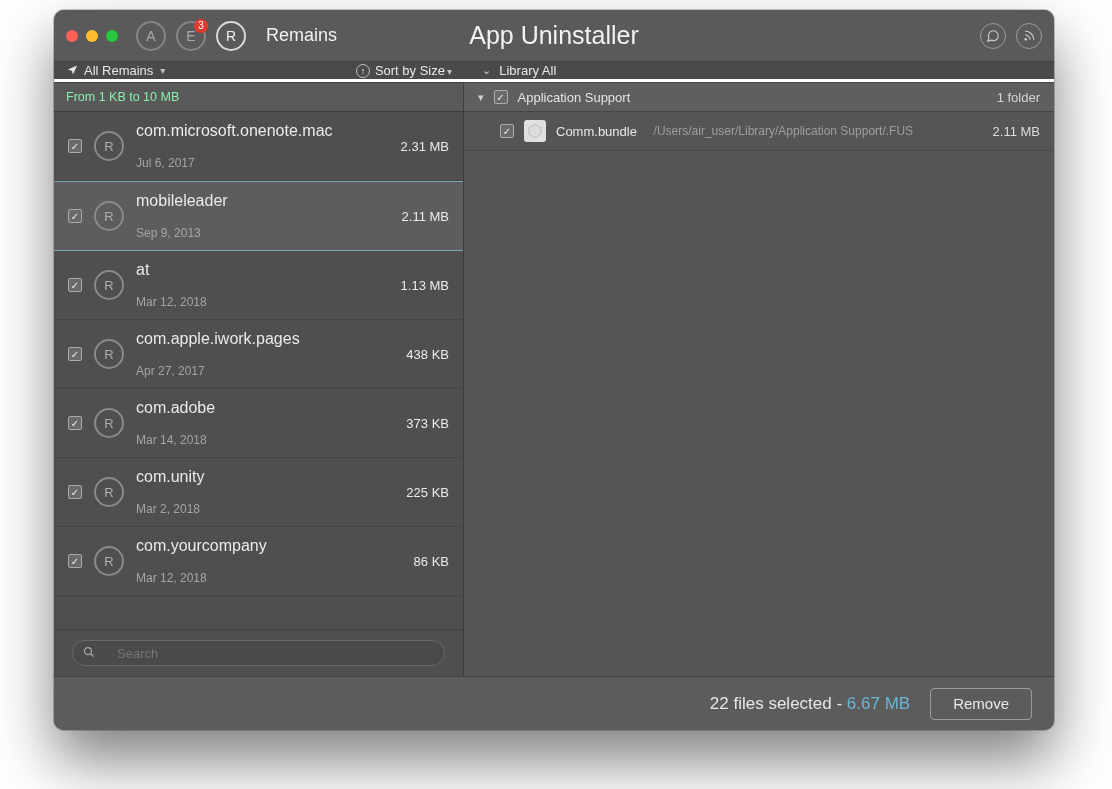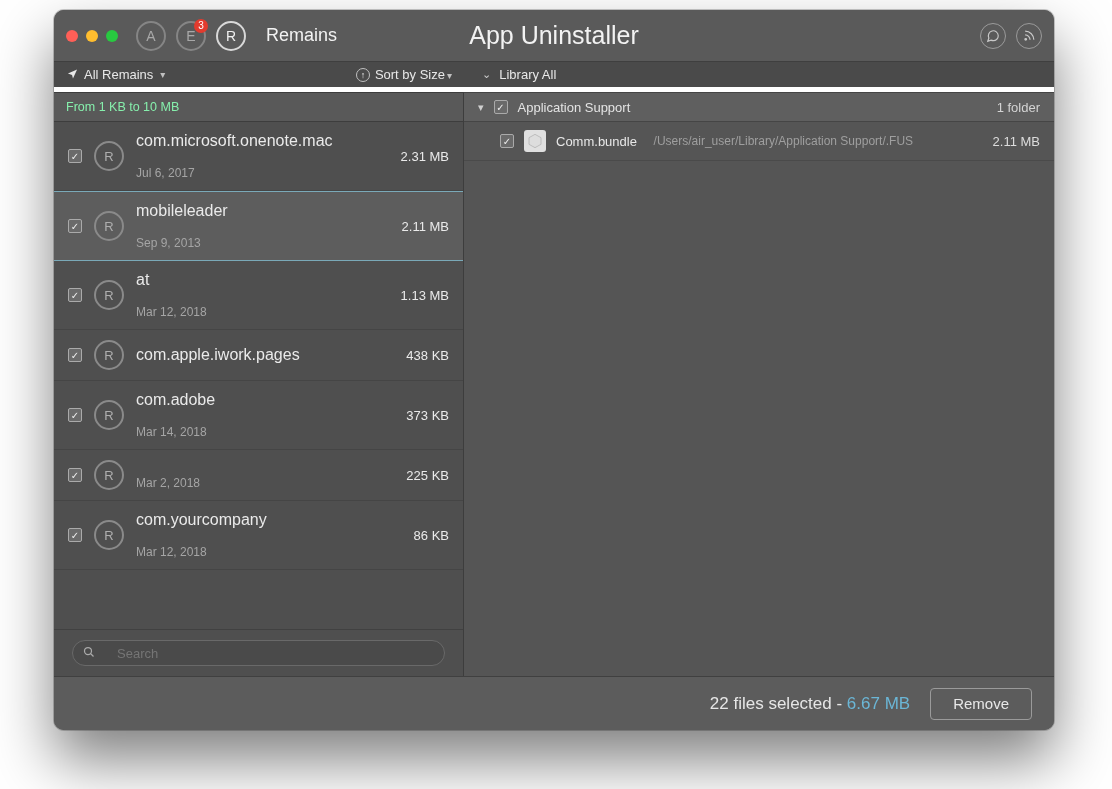--- a/index.html
+++ b/index.html
@@ -56,22 +56,22 @@
   .titlebar .center { position: absolute; left: 50%; transform: translateX(-50%); }
   .titlebar .right { margin-left: auto; display: flex; gap: 10px; align-items: center; }
   .hicon {
     width: 26px; height: 26px; border-radius: 50%;
     border: 1.5px solid #9a9a9a; color: #c8c8c8;
     display: flex; align-items: center; justify-content: center;
     font-size: 13px;
   }
   
   .toolbar {
-    height: 30px; background: #4a4a4a;
-    border-bottom: 5px solid #ffffff;
+    height: 20px; background: #4a4a4a;
+    border-bottom: 3px solid #ffffff;
     display: flex; font-size: 13px;
   }
   .tool-left { width: 410px; display: flex; align-items: center; padding: 0 12px; gap: 6px; }
   .tool-right { flex: 1; display: flex; align-items: center; padding: 0 18px; gap: 8px; }
   .spacer { flex: 1; }
   .dropdown { display: flex; align-items: center; gap: 5px; color: #e8e8e8; cursor: default; }
   .caret::after { content: "▾"; font-size: 10px; margin-left: 2px; color: #c0c0c0; }
   .sortarrow {
     width: 14px; height: 14px; border: 1.5px solid #c0c0c0; border-radius: 50%;
     display: inline-flex; align-items: center; justify-content: center; font-size: 9px;
@@ -248,36 +248,38 @@
               <div class="iname">at</div>
               <div class="idate">Mar 12, 2018</div>
             </div>
             <div class="isize">1.13 MB</div>
           </div>
           <div class="item">
             <span class="cb">✓</span>
             <span class="iicon">R</span>
             <div class="itext">
               <div class="iname">com.apple.iwork.pages</div>
+              <div class="idate">Apr 27, 2017</div>
             </div>
             <div class="isize">438 KB</div>
           </div>
           <div class="item">
             <span class="cb">✓</span>
             <span class="iicon">R</span>
             <div class="itext">
               <div class="iname">com.adobe</div>
               <div class="idate">Mar 14, 2018</div>
             </div>
             <div class="isize">373 KB</div>
           </div>
           <div class="item">
             <span class="cb">✓</span>
             <span class="iicon">R</span>
             <div class="itext">
+              <div class="iname">com.unity</div>
               <div class="idate">Mar 2, 2018</div>
             </div>
             <div class="isize">225 KB</div>
           </div>
           <div class="item">
             <span class="cb">✓</span>
             <span class="iicon">R</span>
             <div class="itext">
               <div class="iname">com.yourcompany</div>
               <div class="idate">Mar 12, 2018</div>

